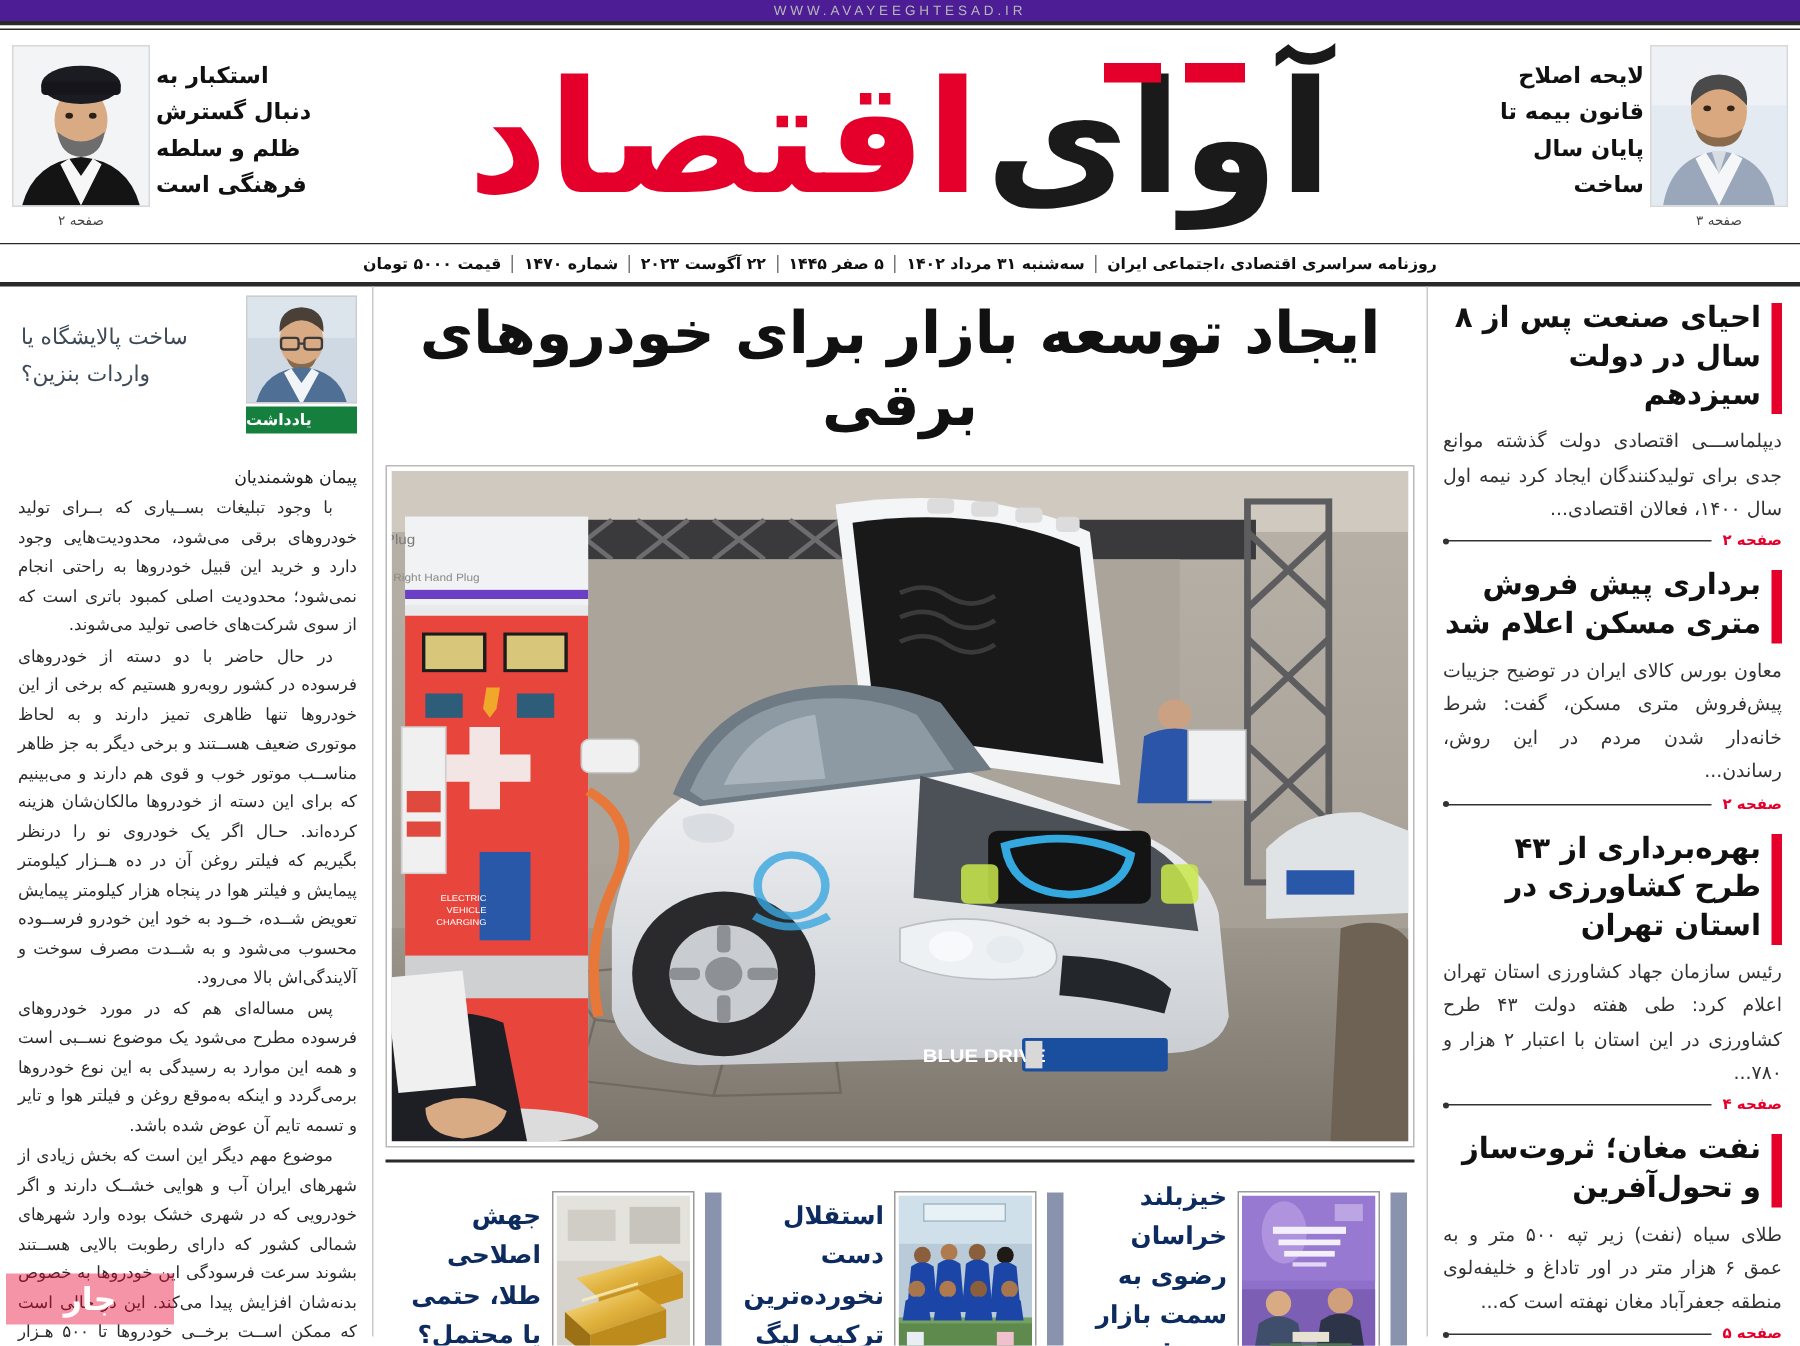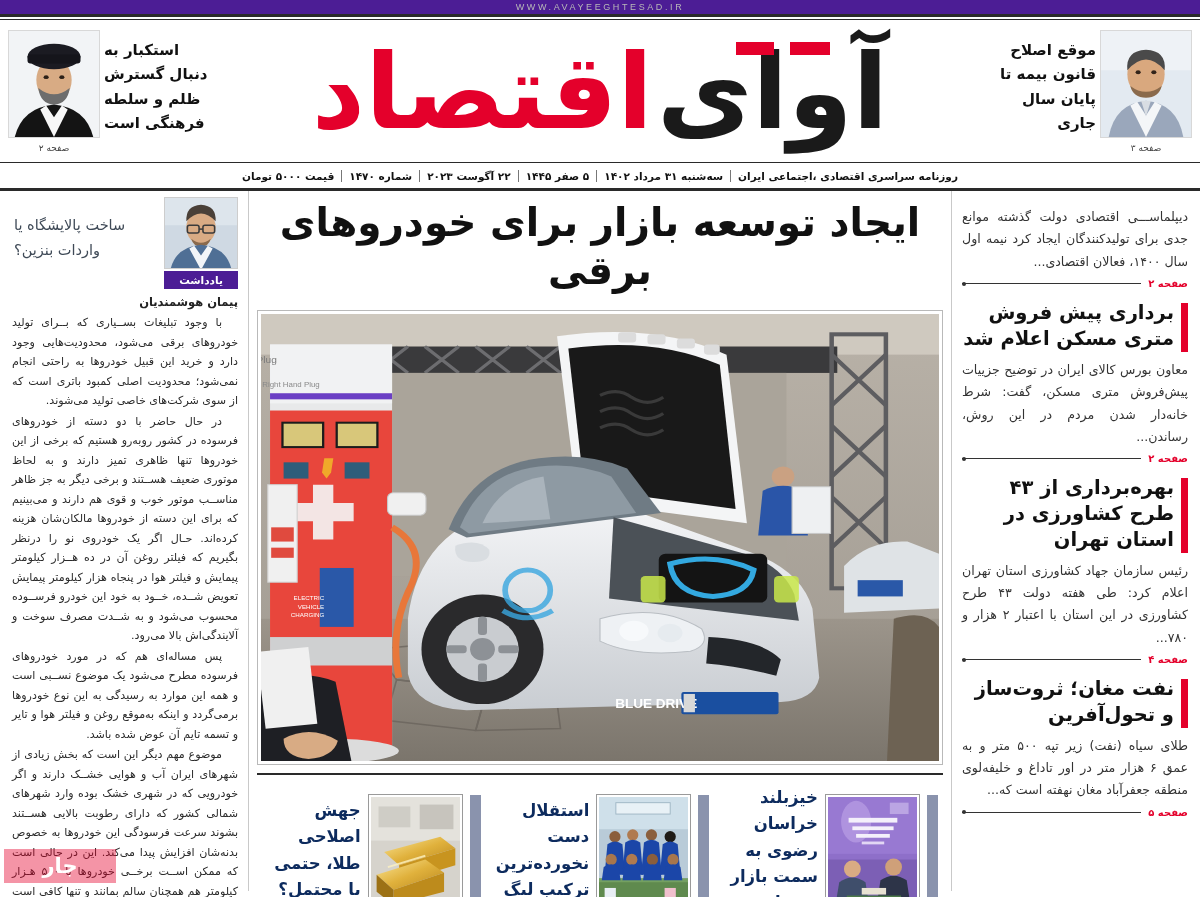--- a/index.html
+++ b/index.html
@@ -185,30 +185,30 @@
 
   
   .op-top { display: flex; direction: rtl; align-items: flex-start; gap: 6px; }
   .op-photo-wrap { width: 74px; flex: 0 0 74px; }
   .op-photo {
     width: 74px; height: 72px; border: 1px solid #cdcdcd; overflow: hidden;
     background: #dfe6ee;
   }
   .op-photo svg { display: block; width: 100%; height: 100%; }
   .op-tag {
-    background: #4c1d95; color: #fff; font-size: 10.5px; font-weight: bold;
-    text-align: center; padding: 3px 0; margin-top: 2px; width: 74px;
+    background: #15803d; color: #fff; font-size: 10.5px; font-weight: bold;
+    text-align: left; padding: 3px 0; margin-top: 2px; width: 74px;
   }
   .op-title {
     flex: 1 1 auto; font-size: 14.5px; line-height: 1.72;
     color: #3f4a57; text-align: left; padding-top: 16px; padding-left: 2px;
   }
   .op-author {
-    font-size: 11.5px; color: #222; margin-top: 6px; text-align: right;
-    font-weight: bold;
+    font-size: 11.5px; color: #222; margin-top: 22px; text-align: right;
+    font-weight: normal;
   }
   .op-body {
     font-size: 11.1px; line-height: 1.76; color: #2b2b2b;
     text-align: justify; margin-top: 4px;
     text-justify: inter-word;
   }
   .op-body p { text-indent: 16px; margin-bottom: 1px; }
 
   
   .watermark {
@@ -244,21 +244,21 @@
           <path d="M30 56 q16 12 32 0 q-3 12 -16 12 q-13 0 -16 -12z" fill="#8a6a4c"></path>
           <ellipse cx="38" cy="42" rx="2.6" ry="2" fill="#33241a"></ellipse>
           <ellipse cx="54" cy="42" rx="2.6" ry="2" fill="#33241a"></ellipse>
           <path d="M8 108 q6 -34 38 -37 q32 3 38 37z" fill="#9aa7bb"></path>
           <path d="M37 72 l9 14 l9 -14 l7 4 l-16 32 l-16 -32z" fill="#f4f6f8"></path>
           <path d="M41 71 l5 16 l5 -16 z" fill="#d8dde3"></path>
         </svg>
       </div>
       <div class="page-ref">صفحه ۳</div>
     </div>
-    <div class="teaser right-t">موقع اصلاح قانون بیمه تا پایان سال جاری</div>
+    <div class="teaser right-t">لایحه اصلاح قانون بیمه تا پایان سال ساخت</div>
 
     <div class="logo-area">
       <div class="logo-text">
         <span class="logo-avaye">آوای</span>
         <span class="logo-eghtesad">اقتصاد</span>
       </div>
       <span class="tiny-red-bar" style="right:206px; top:18px; width:38px; height:13px;"></span>
       <span class="tiny-red-bar" style="right:150px; top:18px; width:40px; height:13px;"></span>
     </div>
 
@@ -293,20 +293,24 @@
       <span>قیمت ۵۰۰۰ تومان</span>
     </div>
   </div>
   <div class="rule-thick"></div>
 
   <div class="body-grid">
 
     <div class="col-right">
 
       <div class="news-item">
+        <div class="news-head">
+          <span class="red-tab"></span>
+          <div class="news-title">احیای صنعت پس از ۸ سال در دولت سیزدهم</div>
+        </div>
         <div class="news-lede">دیپلماســـی اقتصادی دولت گذشته موانع جدی برای تولیدکنندگان ایجاد کرد نیمه اول سال ۱۴۰۰، فعالان اقتصادی...</div>
         <div class="news-foot">
           <span class="news-page">صفحه ۲</span>
           <span class="foot-line"></span>
         </div>
       </div>
 
       <div class="news-item">
         <div class="news-head">
           <span class="red-tab"></span>

